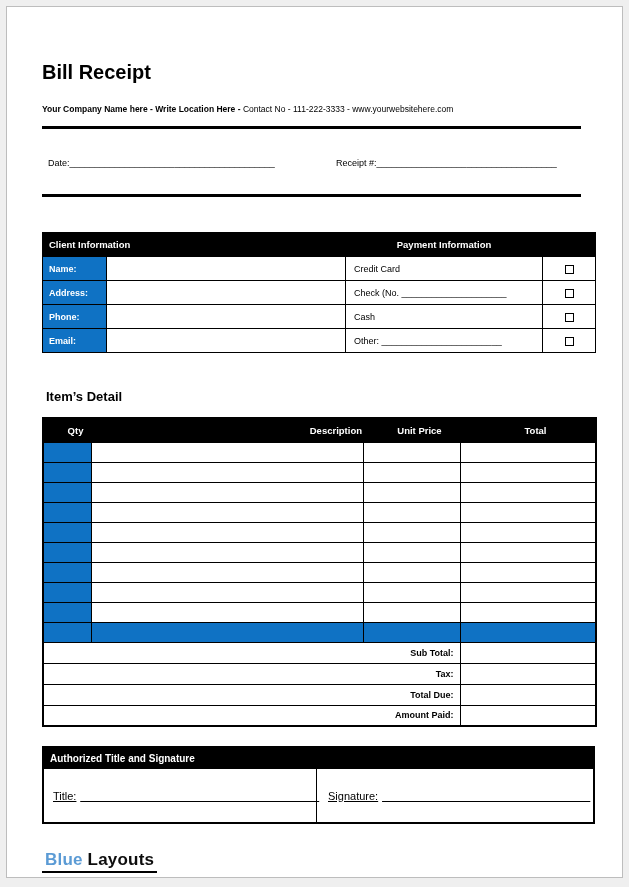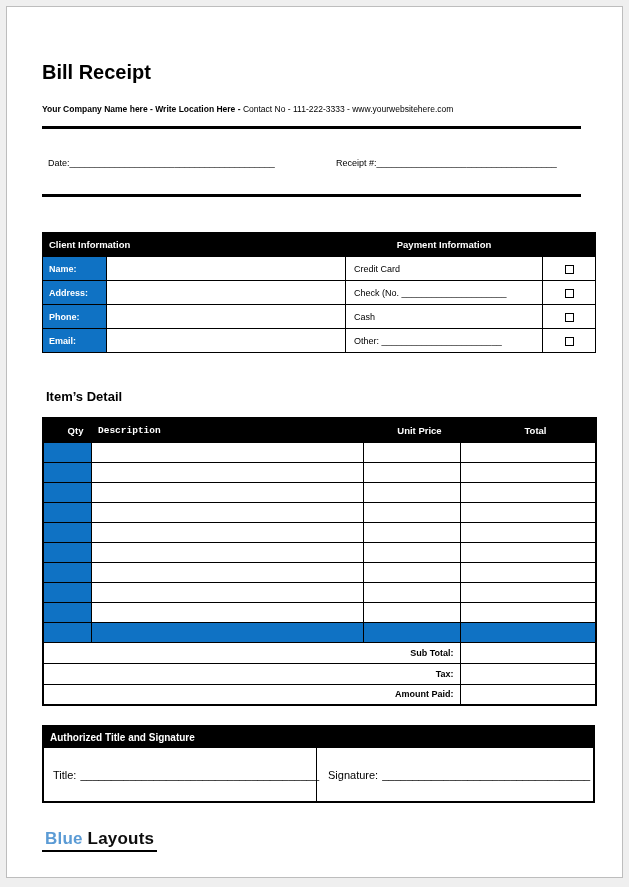--- a/index.html
+++ b/index.html
@@ -48,29 +48,29 @@
     display:inline-block; width:9px; height:9px;
     border:1.5px solid #000; vertical-align:middle; background:#fff;
   }
 
   .items-heading { font-size:13px; font-weight:bold; margin-top:36px; margin-left:4px; }
 
   .items-table { margin-top:13px; font-size:9px; border:2px solid #000; }
   .items-table th {
     background:#000; color:#fff; height:24px; font-size:9.5px; font-weight:bold;padding-left:17px;
   }
-  .items-table th.left { text-align:left; padding-left:7px;font-family:Liberation Mono, monospace; }
+  .items-table th.left { text-align:right; padding-left:7px; }
   .items-table td { border:1px solid #000; height:20px; }
   .qty-cell { background:#0F72C4; }
   .blue-row td { background:#0F72C4; }
   .sum-label { text-align:right; font-weight:bold; padding-right:6px; height:21px !important;padding-left:25px; }
   .sum-value { background:#fff; }
 
   
-  .sig-box { margin-top:19px; width:553px; border:2px solid #000; }
+  .sig-box { margin-top:19px; width:553px; border:2px solid #000;text-decoration:underline; }
   .sig-head {
     background:#000; color:#fff; font-weight:bold; font-size:10px;
     padding:5px 0 5px 6px;
   }
   .sig-body { display:flex; height:53px; font-size:11px; }
   .sig-cell { display:flex; align-items:center; white-space:nowrap; }
   .sig-cell.title-cell { width:273px; border-right:1px solid #000; padding-left:9px; }
   .sig-cell.sign-cell { flex:1; padding-left:11px; }
   .sig-label { margin-right:4px; }
 
@@ -224,20 +224,24 @@
           </tr>
           <tr>
             <td class="sum-label" colspan="3">Sub Total:</td>
             <td class="sum-value"></td>
           </tr>
           <tr>
             <td class="sum-label" colspan="3">Tax:</td>
             <td class="sum-value"></td>
           </tr>
           <tr>
+            <td class="sum-label" colspan="3">Total Due:</td>
+            <td class="sum-value"></td>
+          </tr>
+          <tr>
             <td class="sum-label" colspan="3">Amount Paid:</td>
             <td class="sum-value"></td>
           </tr>
         </tbody>
     </table>
 
     <div class="sig-box">
       <div class="sig-head">Authorized Title and Signature</div>
       <div class="sig-body">
         <div class="sig-cell title-cell">

